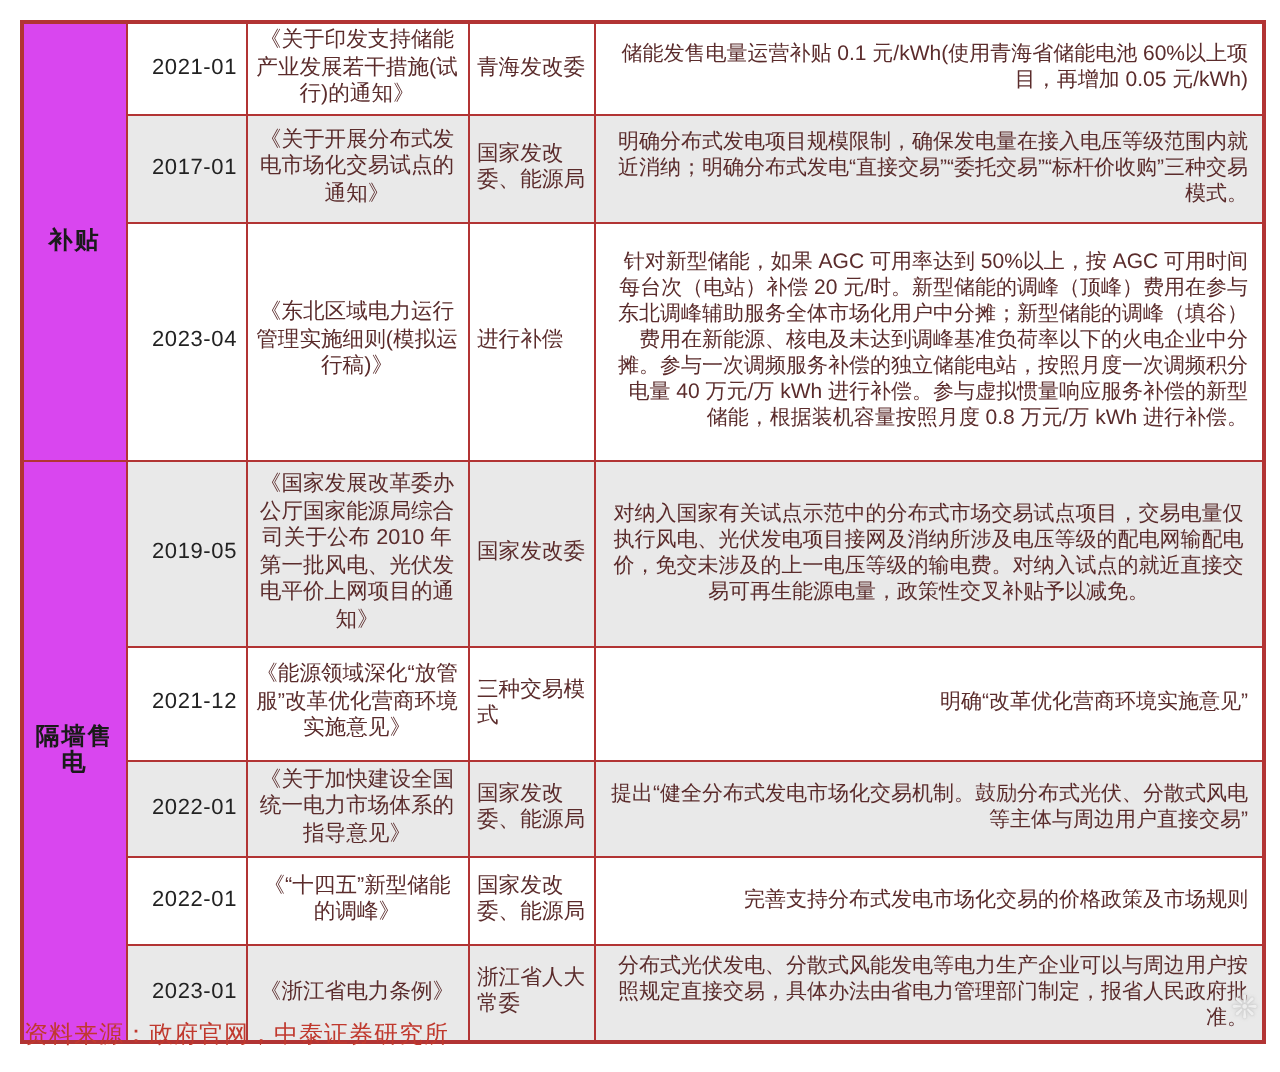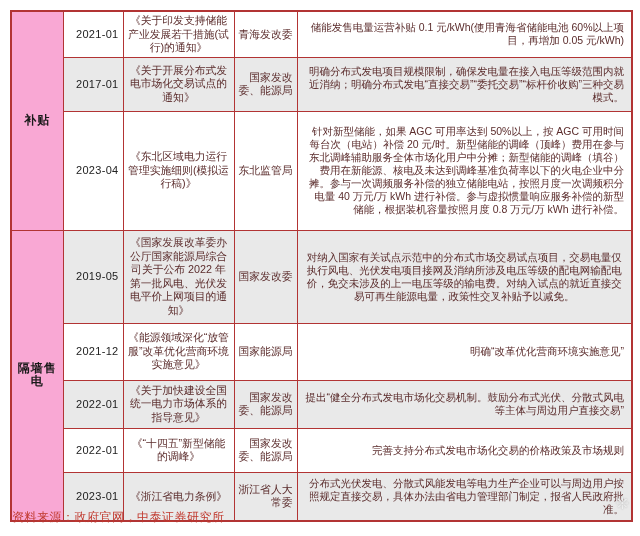--- a/index.html
+++ b/index.html
@@ -27,24 +27,24 @@
     background:#ffffff;text-align:center;
     color:#1a1a1a;font-weight:bold;font-size:12px;letter-spacing:1px;
   }
   td.date{
     text-align:right;color:#222222;font-size:11px;letter-spacing:0.3px;
     font-family:"Liberation Sans","DejaVu Sans",sans-serif;
   }
   td.title{
     text-align:center;font-size:10.8px;line-height:13.5px;padding:2px 3px;
   }
-  td.agency{text-align:right;font-size:10.8px;}
+  td.agency{text-align:left;font-size:10.8px;}
   td.content{text-align:right;padding:3px 7px;}
   tr.shade td{background:#e9e9e9;}
-  tr.shade td.category, tr td.category{background:#f9a8d4;}
+  tr.shade td.category, tr td.category{background:#d946ef;}
   tr.r1{height:43px;} tr.r2{height:54px;} tr.r3{height:119px;}
   tr.r4{height:91px;} tr.r5{height:57px;} tr.r6{height:48px;}
   tr.r7{height:44px;} tr.r8{height:49px;}
   tr.r4 td.content{text-align:center;padding:20px 5px;}
   .source-note{
     position:absolute;left:12px;top:509px;width:400px;
     color:#c0392e;font-size:12px;letter-spacing:0.5px;
   }
   .watermark{
     position:absolute;right:10px;top:494px;
@@ -79,34 +79,34 @@
       </tr>
       <tr class="r2 shade">
         <td class="date">2017-01</td>
         <td class="title">《关于开展分布式发电市场化交易试点的通知》</td>
         <td class="agency">国家发改委、能源局</td>
         <td class="content">明确分布式发电项目规模限制，确保发电量在接入电压等级范围内就近消纳；明确分布式发电“直接交易”“委托交易”“标杆价收购”三种交易模式。</td>
       </tr>
       <tr class="r3">
         <td class="date">2023-04</td>
         <td class="title">《东北区域电力运行管理实施细则(模拟运行稿)》</td>
-        <td class="agency">东北监管局</td>
+        <td class="agency">进行补偿</td>
         <td class="content">针对新型储能，如果 AGC 可用率达到 50%以上，按 AGC 可用时间每台次（电站）补偿 20 元/时。新型储能的调峰（顶峰）费用在参与东北调峰辅助服务全体市场化用户中分摊；新型储能的调峰（填谷）费用在新能源、核电及未达到调峰基准负荷率以下的火电企业中分摊。参与一次调频服务补偿的独立储能电站，按照月度一次调频积分电量 40 万元/万 kWh 进行补偿。参与虚拟惯量响应服务补偿的新型储能，根据装机容量按照月度 0.8 万元/万 kWh 进行补偿。</td>
       </tr>
       <tr class="r4 shade">
         <td class="category" rowspan="5">隔墙售电</td>
         <td class="date">2019-05</td>
-        <td class="title">《国家发展改革委办公厅国家能源局综合司关于公布 2022 年第一批风电、光伏发电平价上网项目的通知》</td>
+        <td class="title">《国家发展改革委办公厅国家能源局综合司关于公布 2010 年第一批风电、光伏发电平价上网项目的通知》</td>
         <td class="agency">国家发改委</td>
         <td class="content">对纳入国家有关试点示范中的分布式市场交易试点项目，交易电量仅执行风电、光伏发电项目接网及消纳所涉及电压等级的配电网输配电价，免交未涉及的上一电压等级的输电费。对纳入试点的就近直接交易可再生能源电量，政策性交叉补贴予以减免。</td>
       </tr>
       <tr class="r5">
         <td class="date">2021-12</td>
         <td class="title">《能源领域深化“放管服”改革优化营商环境实施意见》</td>
-        <td class="agency">国家能源局</td>
+        <td class="agency">三种交易模式</td>
         <td class="content">明确“改革优化营商环境实施意见”</td>
       </tr>
       <tr class="r6 shade">
         <td class="date">2022-01</td>
         <td class="title">《关于加快建设全国统一电力市场体系的指导意见》</td>
         <td class="agency">国家发改委、能源局</td>
         <td class="content">提出“健全分布式发电市场化交易机制。鼓励分布式光伏、分散式风电等主体与周边用户直接交易”</td>
       </tr>
       <tr class="r7">
         <td class="date">2022-01</td>

